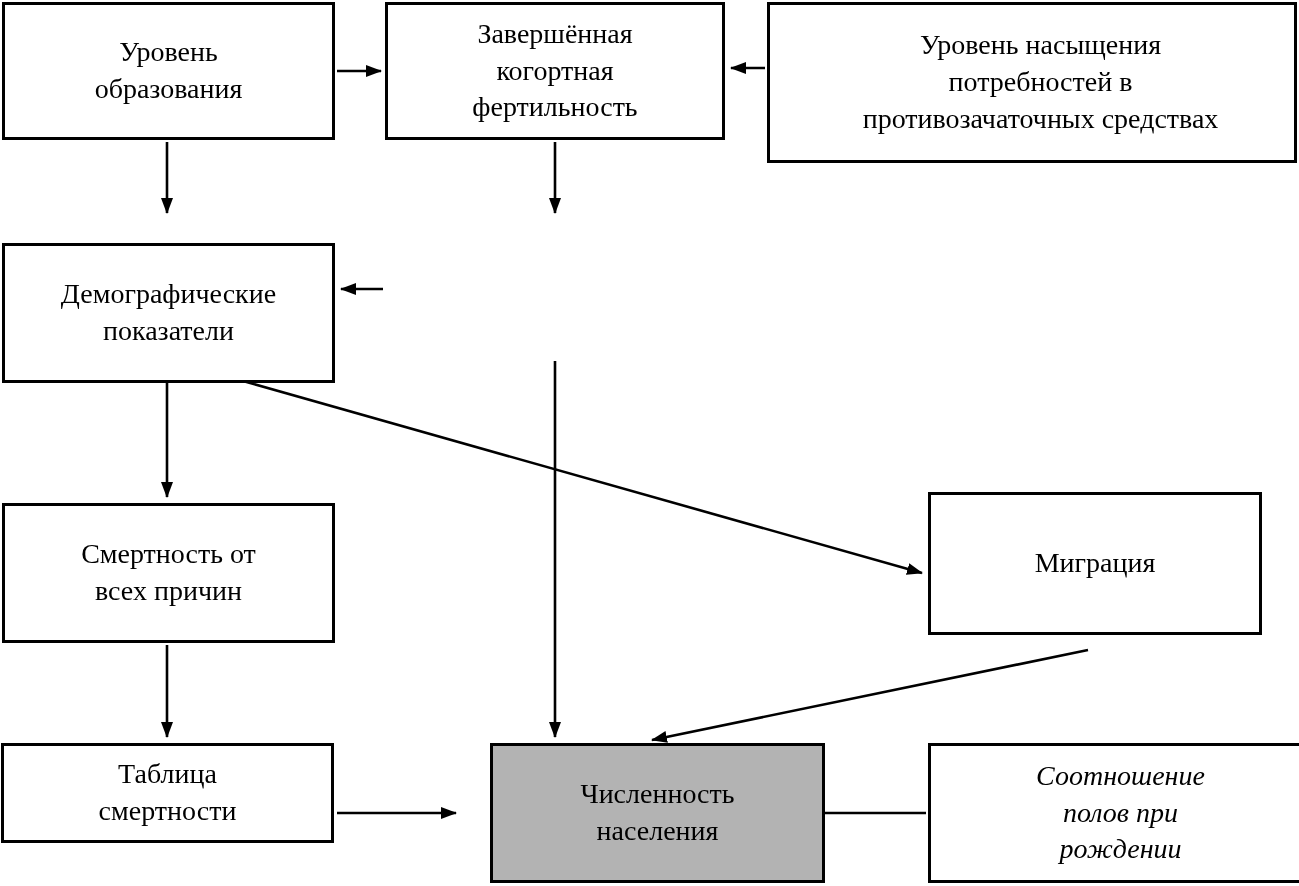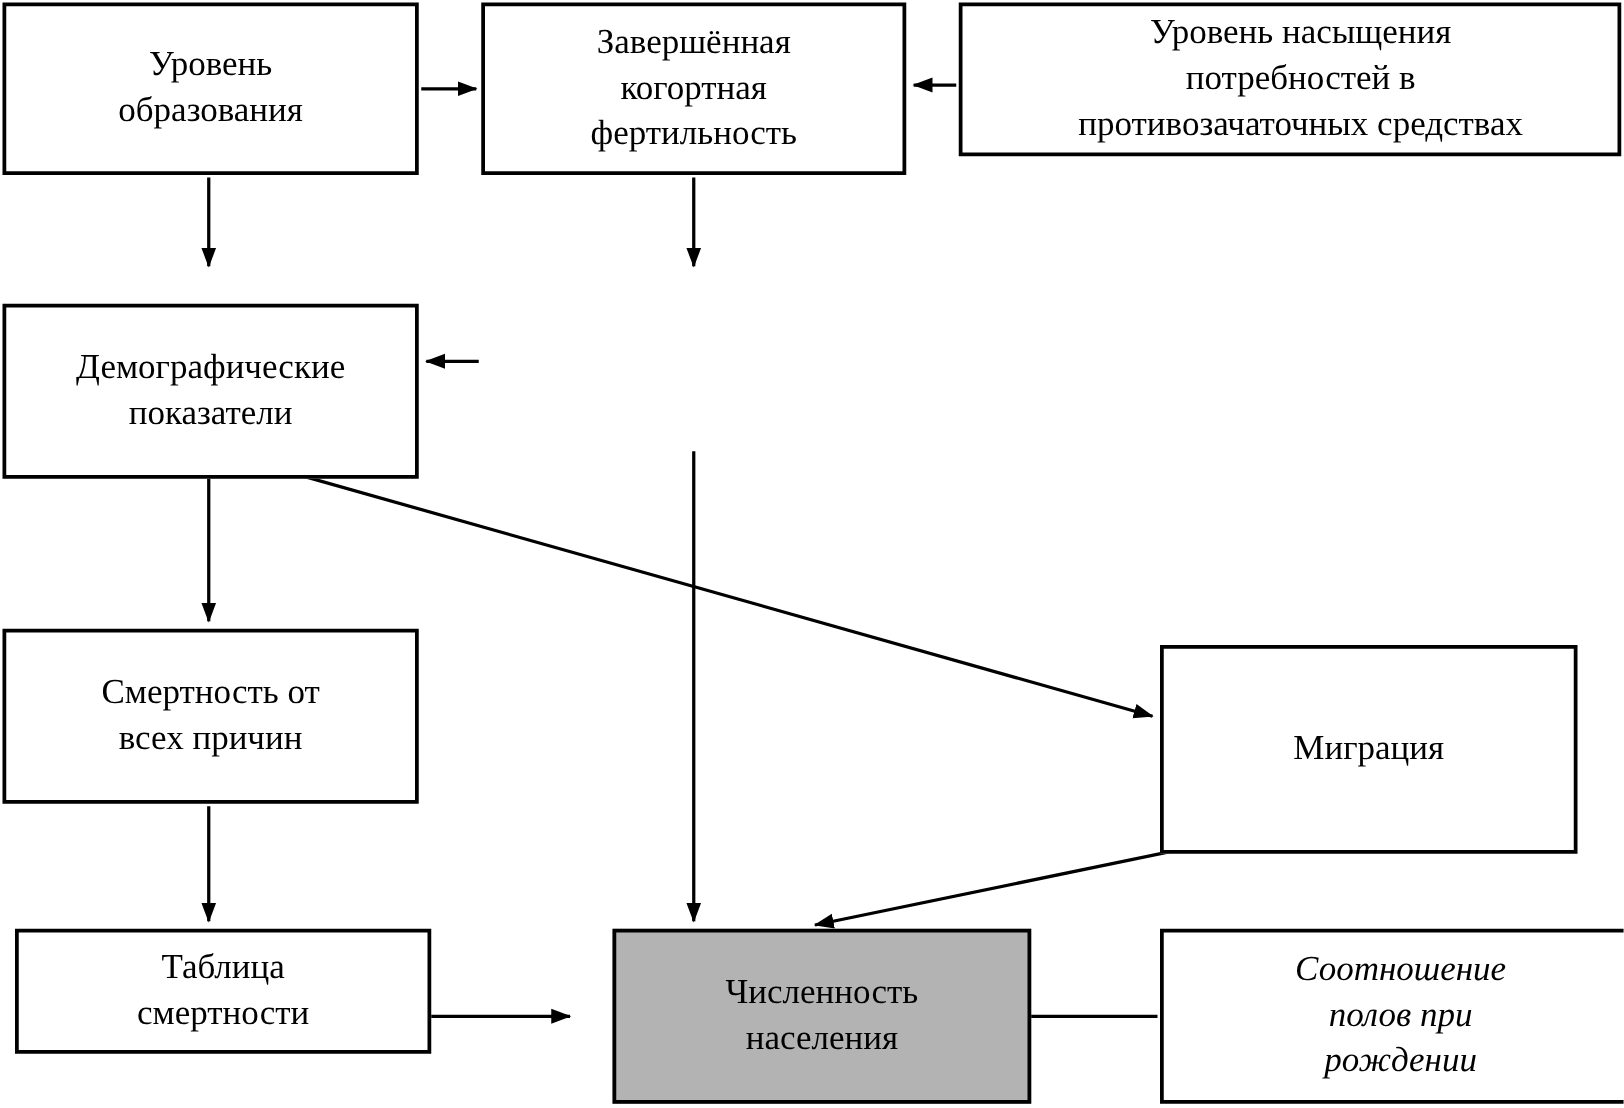--- a/index.html
+++ b/index.html
@@ -77,42 +77,42 @@
     <span class="label">Уровень
 образования</span>
   </div>
 
   <div class="node" style="left:385px; top:2px; width:340px; height:138px;justify-content:center;">
     <span class="label">Завершённая
 когортная
 фертильность</span>
   </div>
 
-  <div class="node" style="left:767px; top:2px; width:530px; height:123px;padding-left:17px;">
+  <div class="node" style="left:767px; top:2px; width:530px; height:161px;padding-left:17px;">
     <span class="label">Уровень насыщения
 потребностей в
 противозачаточных средствах</span>
   </div>
 
   <div class="node" style="left:2px; top:219px; width:333px; height:140px;margin-top:24px;">
     <span class="label">Демографические
 показатели</span>
   </div>
 
 
   <div class="node" style="left:2px; top:503px; width:333px; height:140px;">
     <span class="label">Смертность от
 всех причин</span>
   </div>
 
-  <div class="node" style="left:928px; top:516px; width:334px; height:167px;">
+  <div class="node" style="left:928px; top:492px; width:334px; height:143px;">
     <span class="label">Миграция</span>
   </div>
 
-  <div class="node" style="left:12px; top:743px; width:333px; height:100px;">
+  <div class="node" style="left:1px; top:743px; width:333px; height:100px;">
     <span class="label">Таблица
 смертности</span>
   </div>
 
   <div class="node highlight" style="left:462px; top:743px; width:335px; height:140px;margin-left:28px;">
     <span class="label">Численность
 населения</span>
   </div>
 
   <div class="node" style="left:928px; top:743px; width:385px; height:140px;font-style:italic;">

